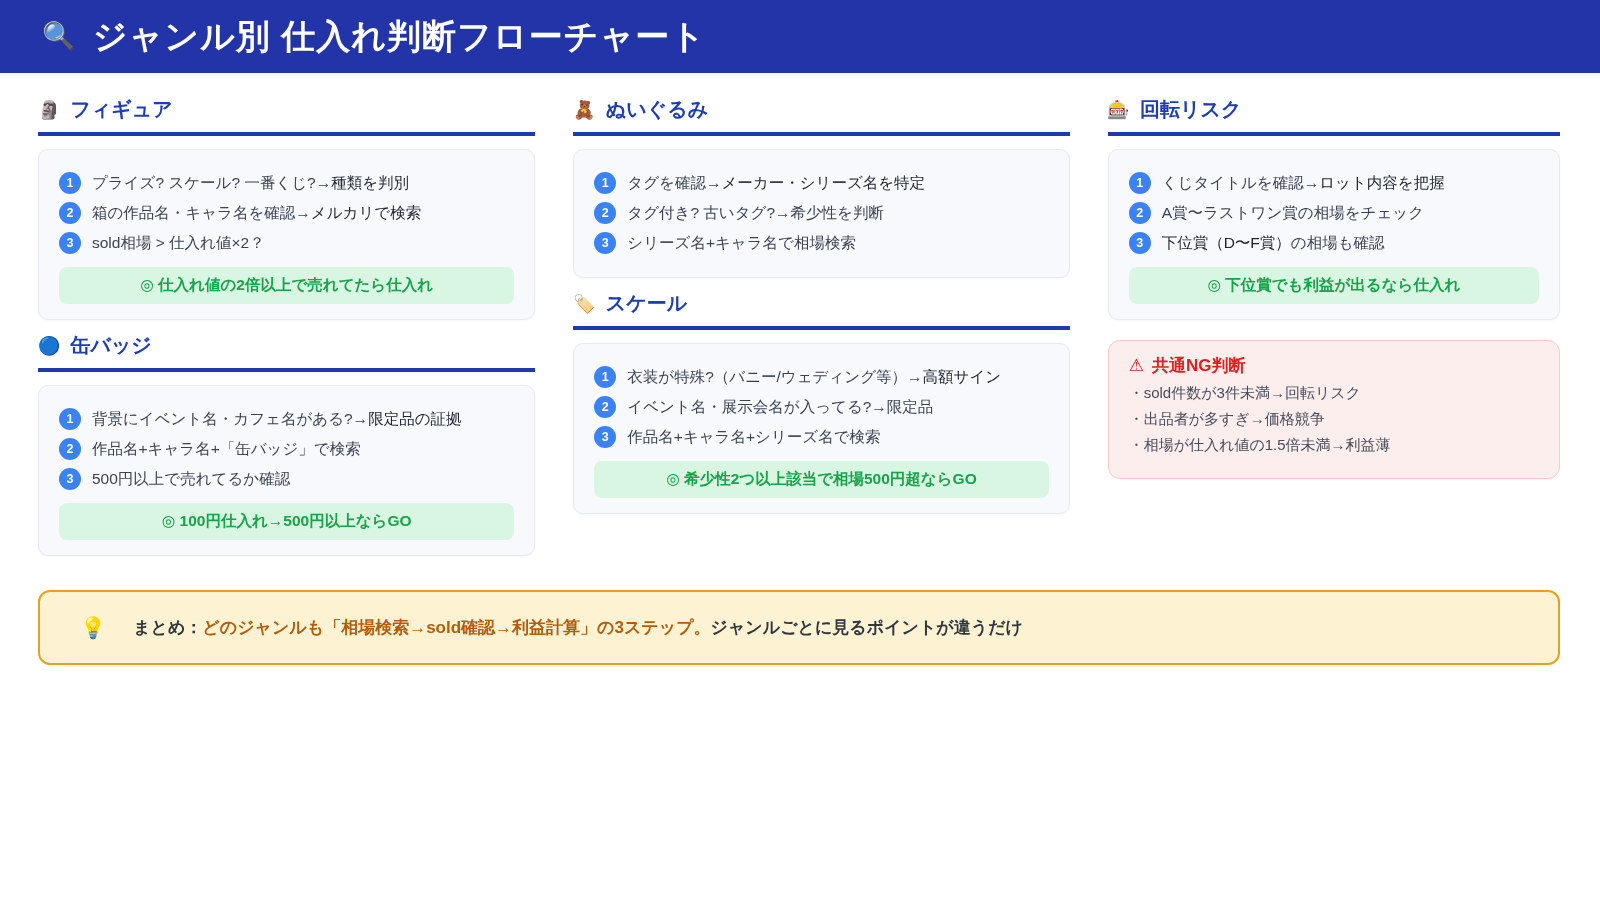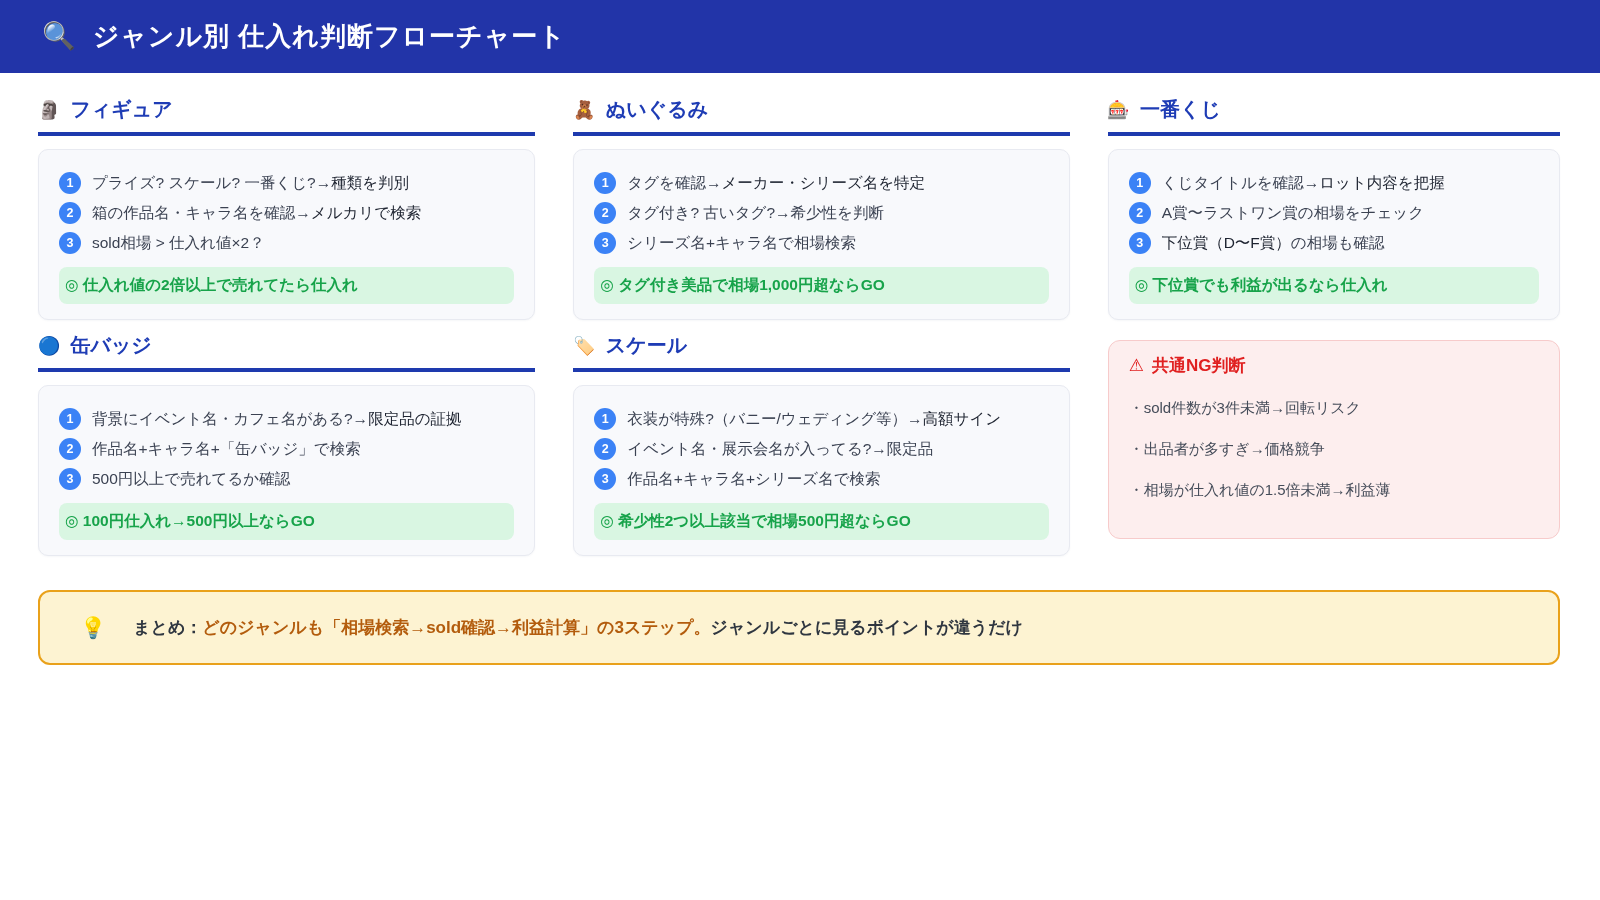--- a/index.html
+++ b/index.html
@@ -16,21 +16,21 @@
     background: #2234a8;
     display: flex;
     align-items: center;
     gap: 17px;
     padding: 0 42px;
   }
   .app-header .hicon { font-size: 27px; line-height: 1; }
   .app-header h1 {
     margin: 0;
     color: #ffffff;
-    font-size: 26px;
+    font-size: 34px;
     font-weight: bold;
     letter-spacing: 1px;
   }
 
   
   .grid {
     display: grid;
     grid-template-columns: 497fr 496fr 452fr;
     column-gap: 38px;
     padding: 23px 40px 0 38px;
@@ -80,20 +80,21 @@
     font-weight: bold;
     display: flex; align-items: center; justify-content: center;
     flex: none;
   }
   .step .b { font-weight: normal; color: #1d2330; }
   .verdict {
     margin-top: 13px;
     background: #d9f6e2;
     color: #17a34a;
     font-weight: bold;
+    text-align: center;
     padding: 8px 6px;
     border-radius: 8px;
     font-size: 15.5px;
   }
 
   
   .ng-card {
     margin-top: 20px;
     background: #fdeeee;
     border: 1px solid #f7cbcb;
@@ -103,21 +104,21 @@
   .ng-title {
     display: flex;
     align-items: center;
     gap: 8px;
     color: #e02020;
     font-weight: bold;
     font-size: 17px;
     margin-bottom: 5px;
   }
   .ng-title .w-icon { font-size: 17px; line-height: 1; }
-  .ng-item { font-size: 15px; color: #454c59; margin: 22px 0; }
+  .ng-item { font-size: 15px; color: #454c59; margin: 7px 0; }
 
   
   .banner {
     margin: 34px 40px 0 38px;
     background: #fdf3d2;
     border: 2px solid #e9a11b;
     border-radius: 12px;
     padding: 16px 40px;
     display: flex;
     align-items: center;
@@ -207,21 +208,20 @@
   <div class="step">
     <span class="badge">2</span>
     <span class="step-text"><span>タグ付き? 古いタグ?→希少性を判断</span></span>
   </div>
 
   <div class="step">
     <span class="badge">3</span>
     <span class="step-text"><span>シリーズ名+キャラ名で相場検索</span></span>
   </div>
 </div>
-      <div class="verdict">◎ タグ付き美品で相場1,000円超ならGO</div>
     </div>
   </section>
 
   <section class="genre">
     <h2 class="genre-title">
       <span class="g-icon">🏷️</span>
       <span>スケール</span>
     </h2>
     <div class="card">
       <div class="steps">
@@ -242,21 +242,21 @@
 </div>
       <div class="verdict">◎ 希少性2つ以上該当で相場500円超ならGO</div>
     </div>
   </section>
 </div>
     <div class="col">
 
   <section class="genre">
     <h2 class="genre-title">
       <span class="g-icon">🎰</span>
-      <span>一番くじ</span>
+      <span>回転リスク</span>
     </h2>
     <div class="card">
       <div class="steps">
   <div class="step">
     <span class="badge">1</span>
     <span class="step-text"><span>くじタイトルを確認→</span><span class="b">ロット内容を把握</span></span>
   </div>
 
   <div class="step">
     <span class="badge">2</span>

